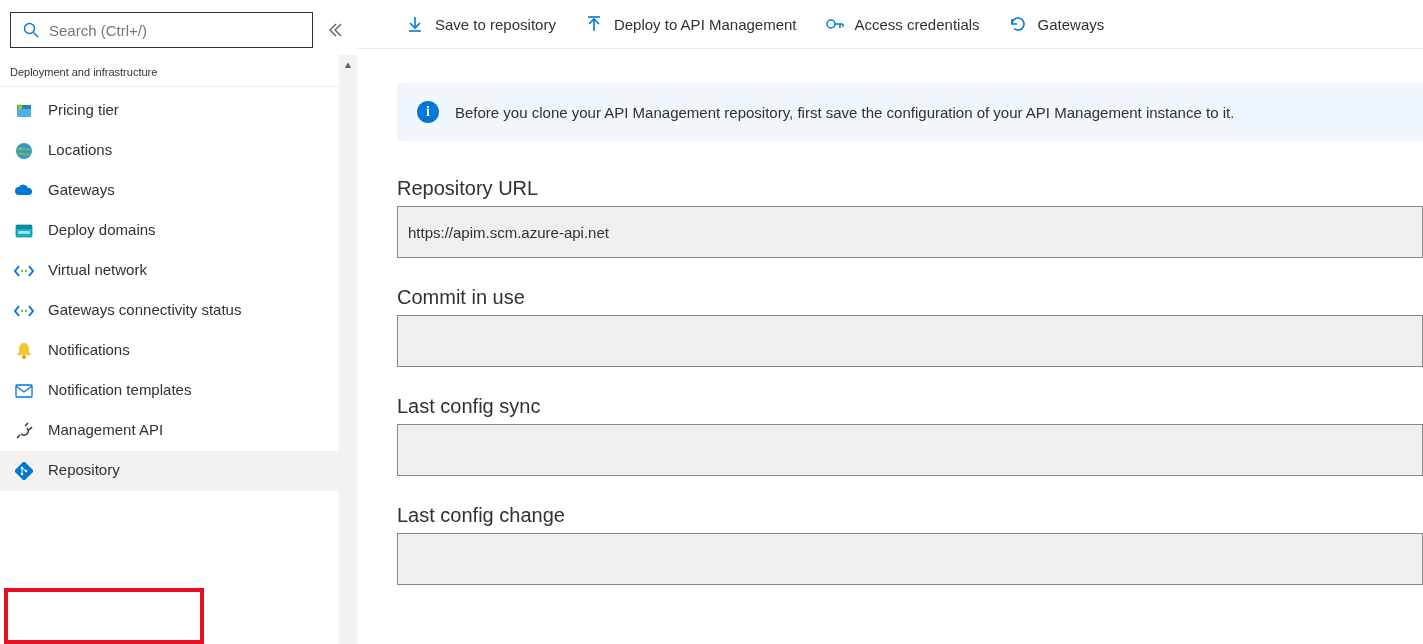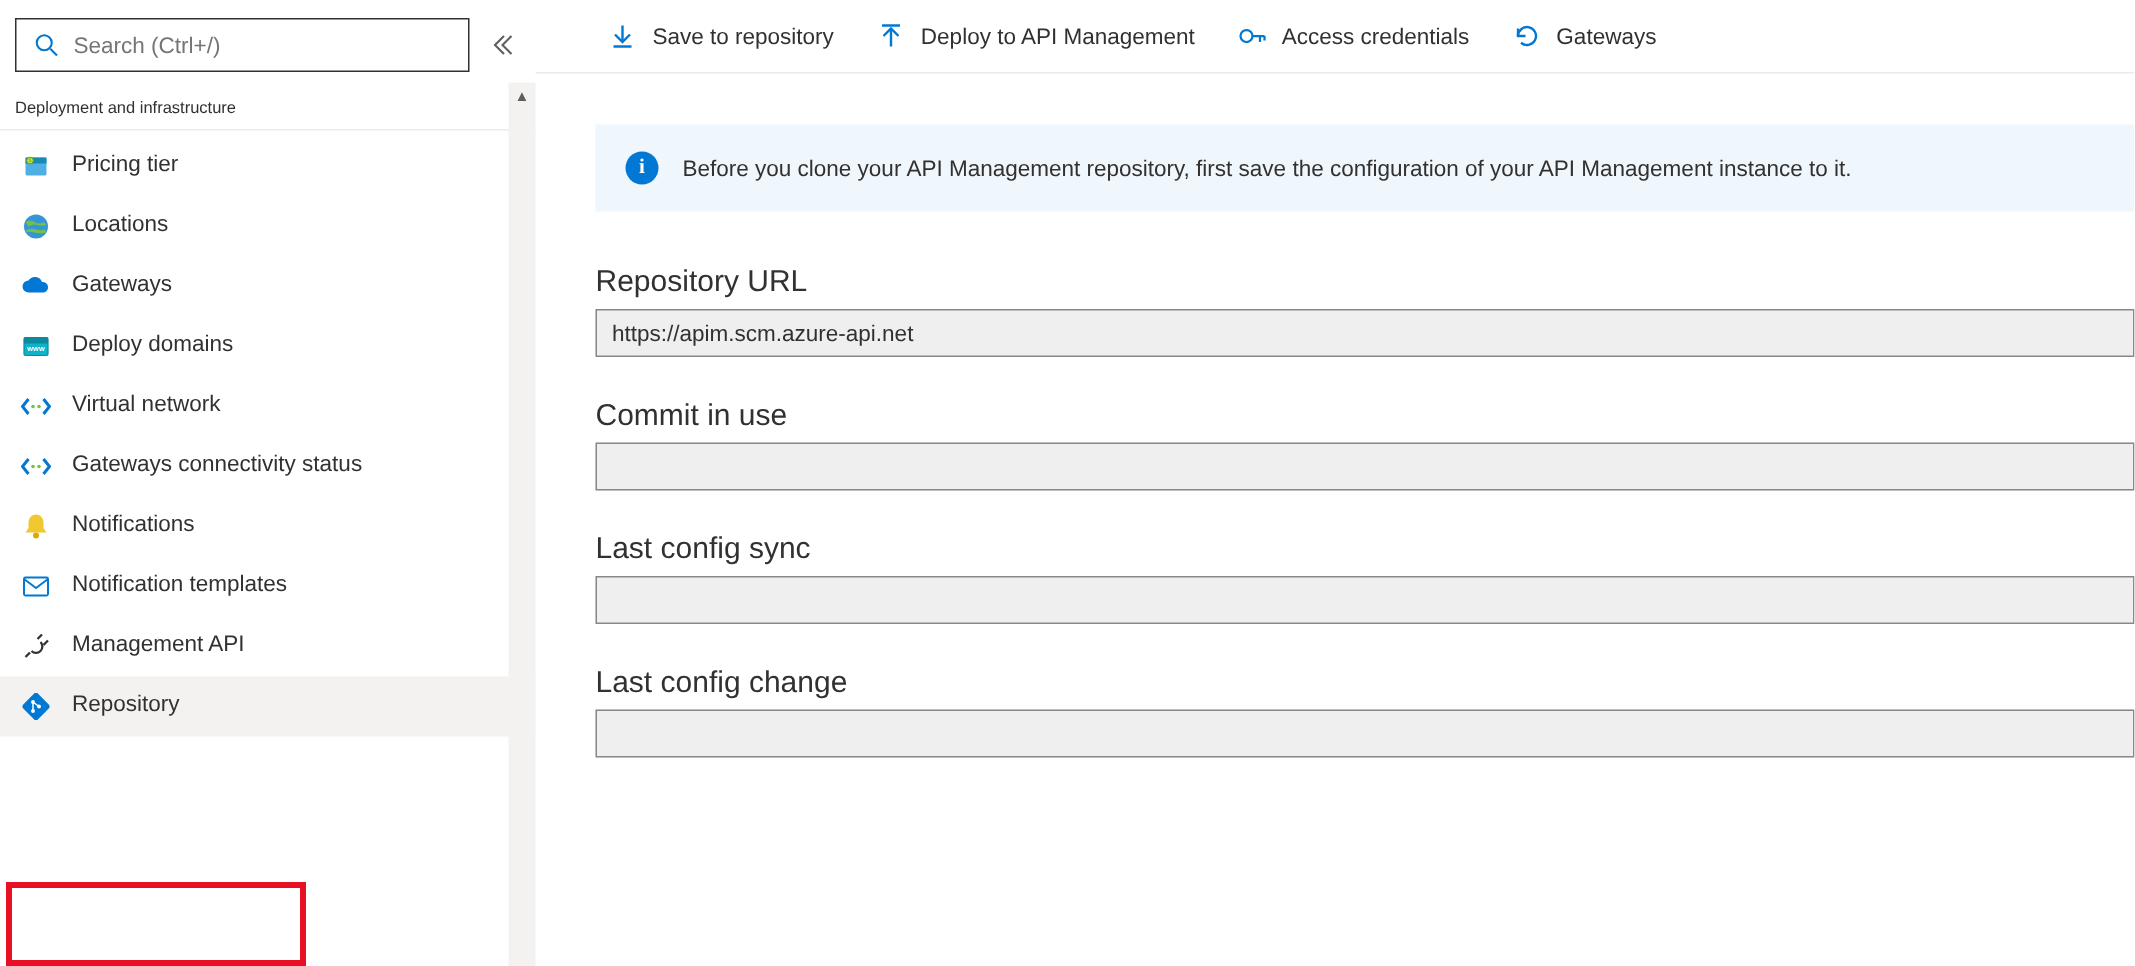--- a/index.html
+++ b/index.html
@@ -156,21 +156,21 @@
   }
   .field-group { margin-bottom: 28px; }
   .field-label {
     font-size: 20px;
     font-weight: 400;
     color: #323130;
     margin-bottom: 6px;
   }
   .field-input {
     width: 100%;
-    height: 32px;
+    height: 52px;
     border: 1px solid #8a8886;
     background: #efefef;
     padding: 6px 10px;
     font-size: 15px;
     color: #323130;
   }
   .field-input:read-only { color:#323130; }
 </style>
 </head>
 <body>

